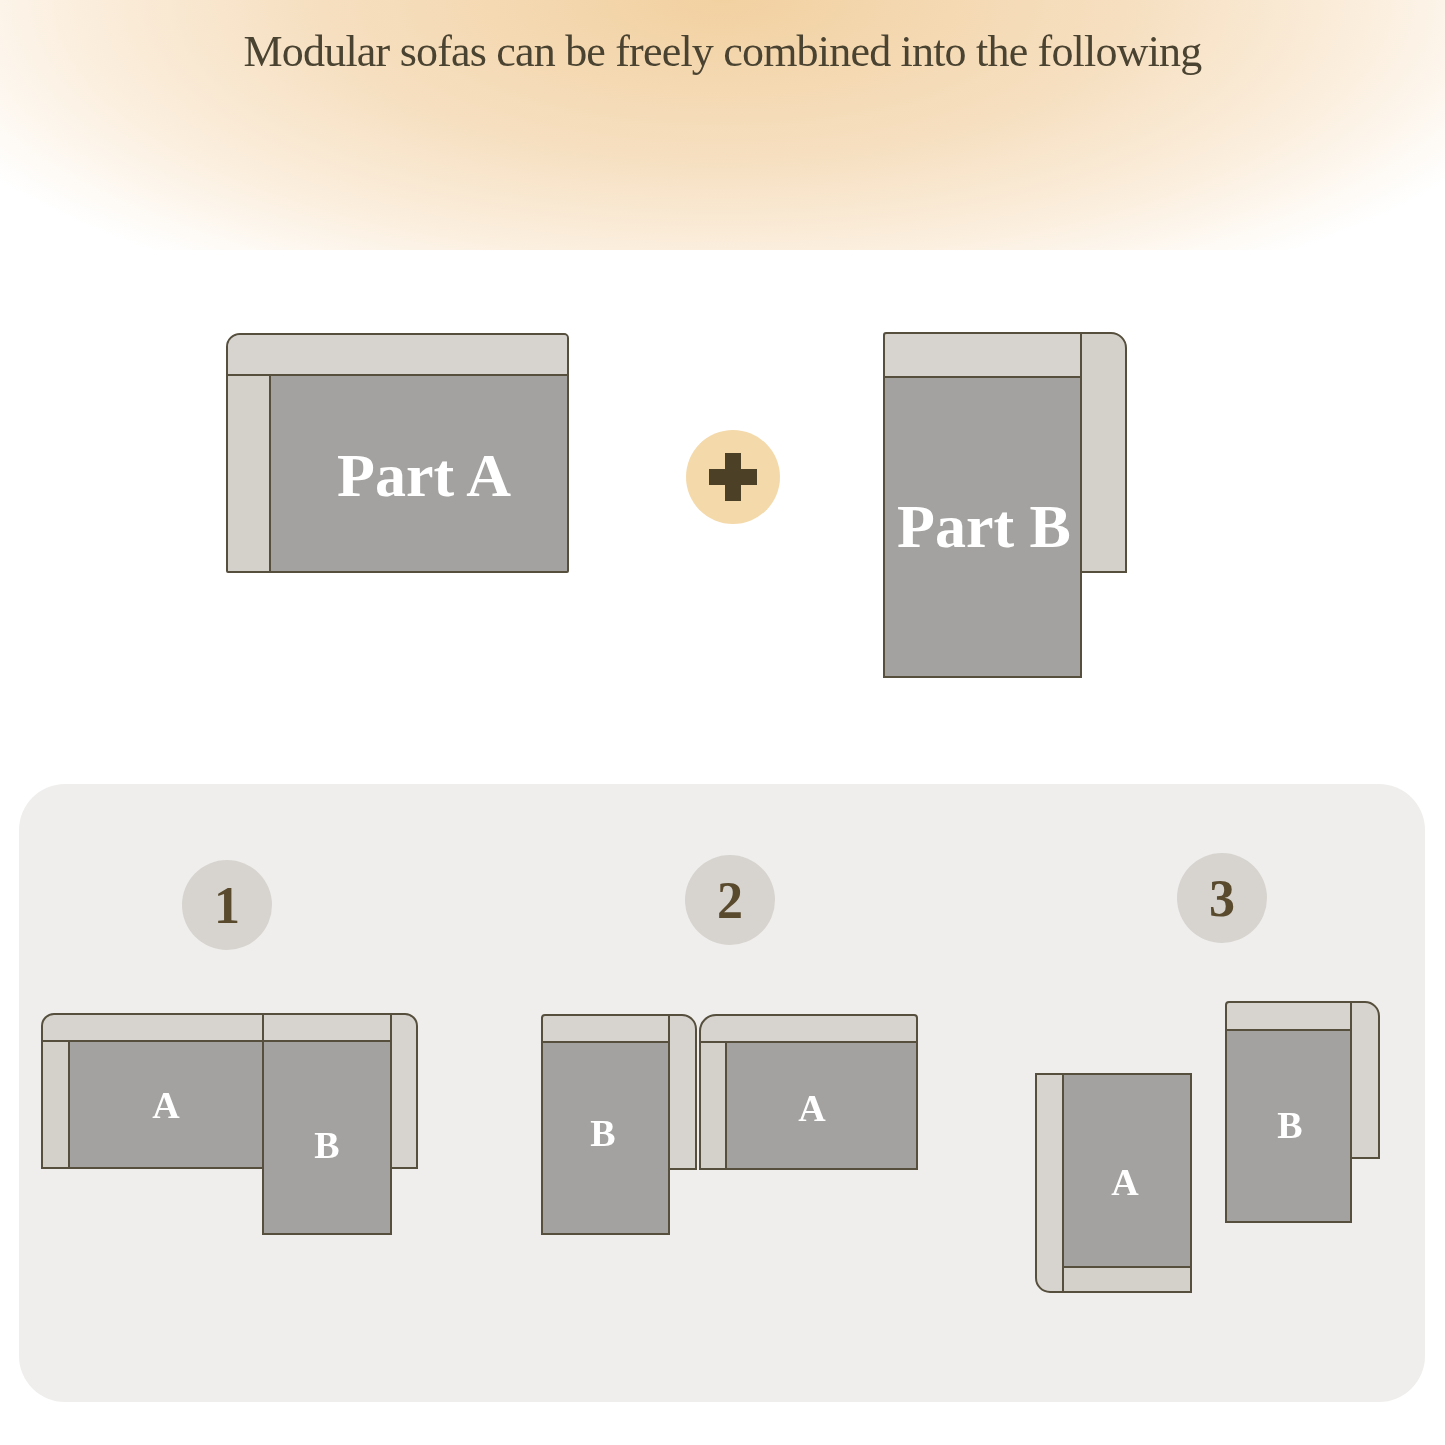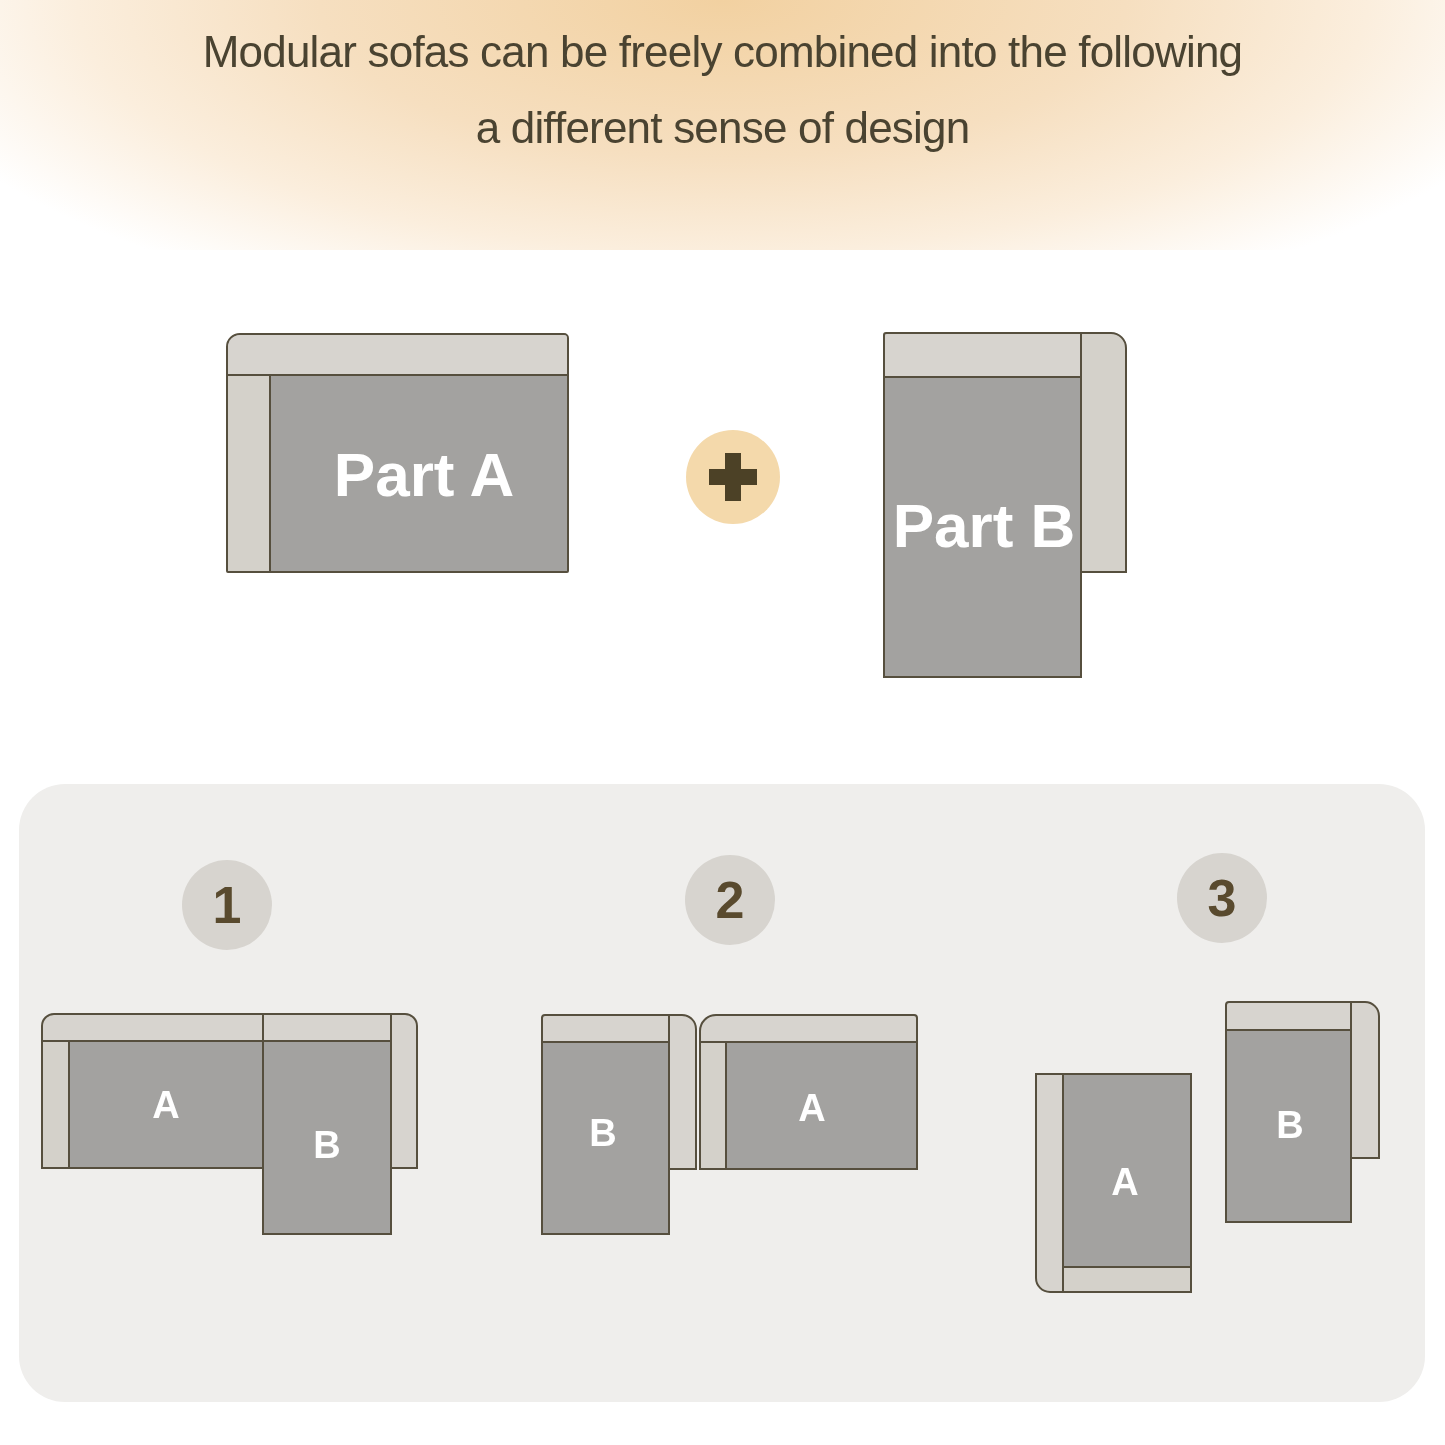--- a/index.html
+++ b/index.html
@@ -1,19 +1,19 @@
 <!DOCTYPE html>
 <html style="--header-gradient-peach: #f2d1a1; --title-text: #4a4331; --sofa-seat-gray: #a3a2a0; --sofa-frame-light: #d7d4cf; --sofa-outline: #564f3e; --plus-circle-bg: #f4d9ab; --plus-glyph: #4c4126; --panel-bg: #efeeec; --badge-bg: #d7d4cf; --badge-text: #594a2e; --label-text: #ffffff;"><head>
 <meta charset="utf-8">
 <style>
   html,body { margin:0; padding:0; background:#ffffff; }
   .canvas {
     position:relative; width:1445px; height:1445px;
     background:#ffffff; overflow:hidden;
-    font-family:Liberation Sans, sans-serif;
+    font-family:Liberation Serif, serif;
   }
 
   
   .header {
     position:absolute; left:0; top:0; width:1445px; height:250px;
     background: radial-gradient(ellipse 62% 140% at 50% 0%,
       var(--header-gradient-peach, #f2d1a1) 0%,
       #f6dfc0 45%, #fbeedd 72%, #ffffff 96%);
   }
   .title { position:absolute; left:0; top:14px; width:100%; text-align:center; }
@@ -121,21 +121,20 @@
   .c3-b-seat { left:1206px; top:245px; width:127px; height:194px; }
 </style>
 </head>
 <body>
 
 <div class="canvas">
 
   <div class="header">
     <div class="title">
       <div class="title-line">Modular sofas can be freely combined into the following</div>
-      <div class="title-line">a different sense of design</div>
     </div>
   </div>
 
   <div>
 
     <div class="part-a">
       <div class="backrest"></div>
       <div class="armrest"></div>
       <div class="sofa-label big" style="left:196px; top:140px;">Part A</div>
     </div>

